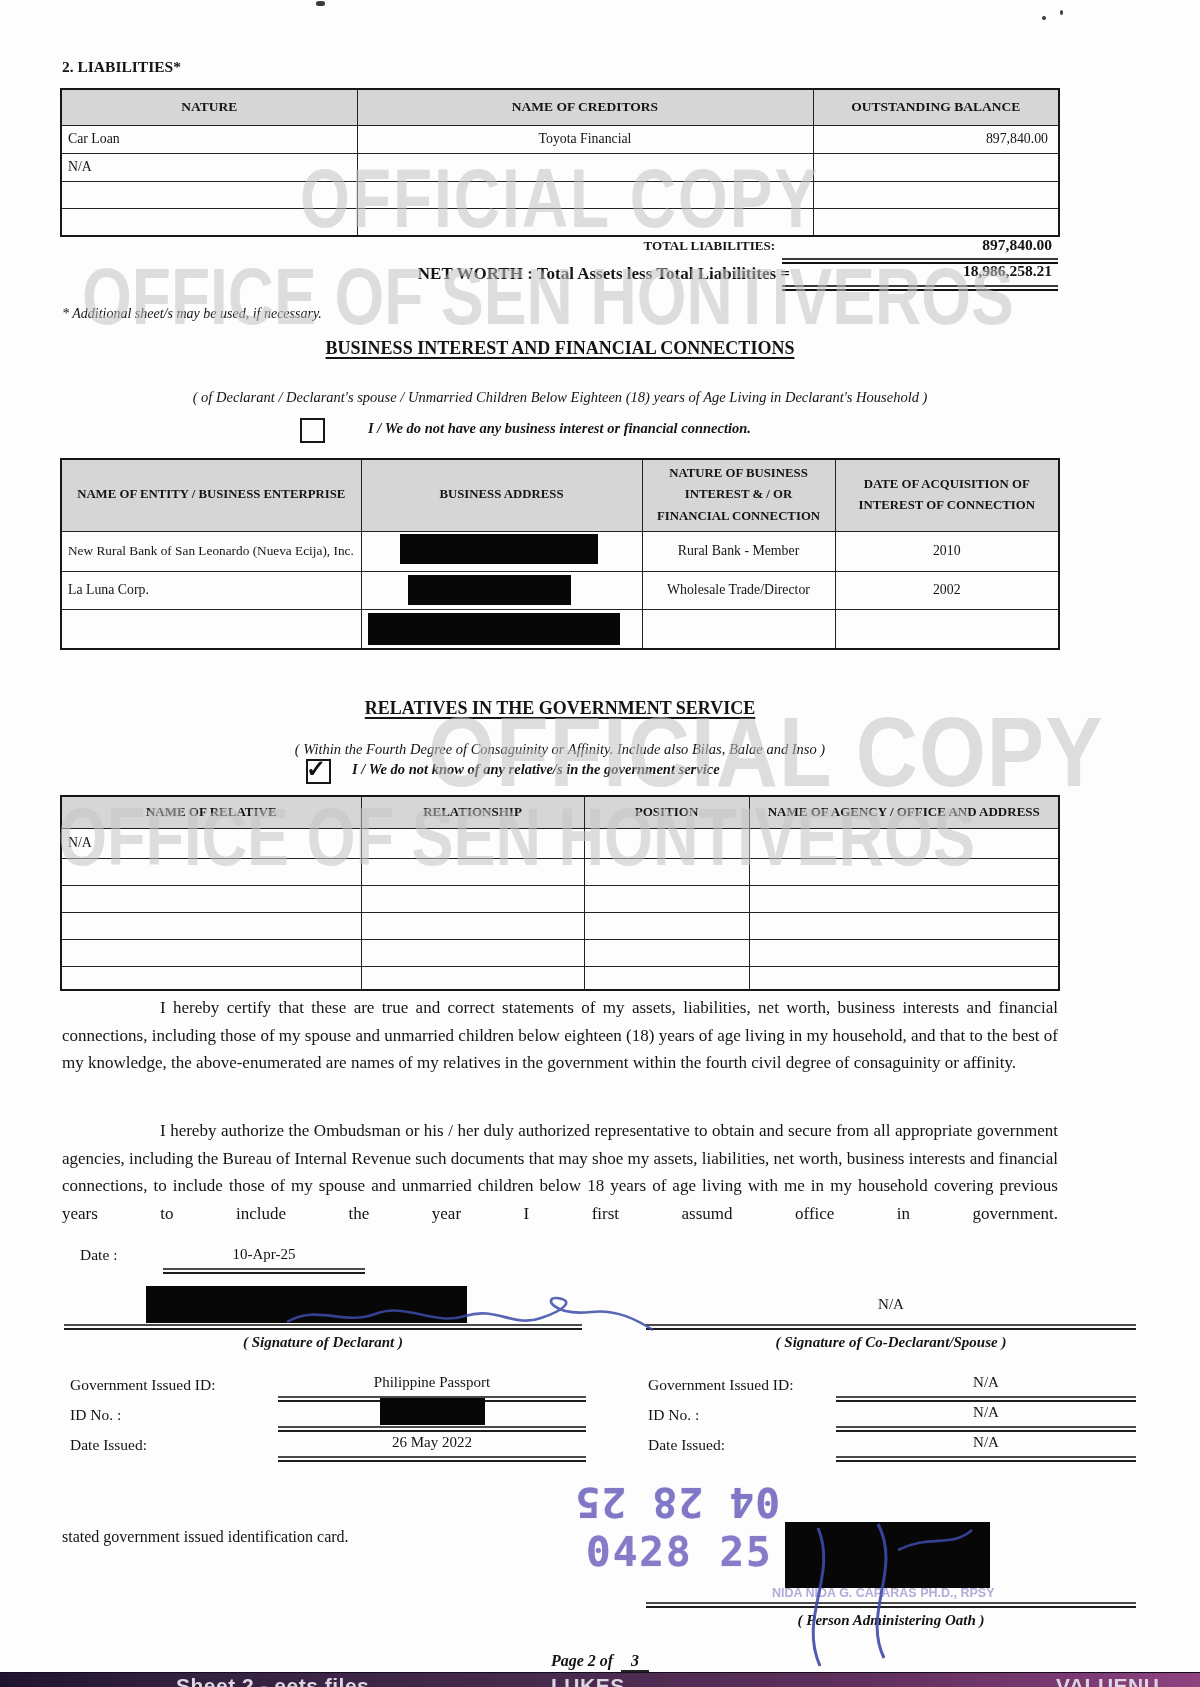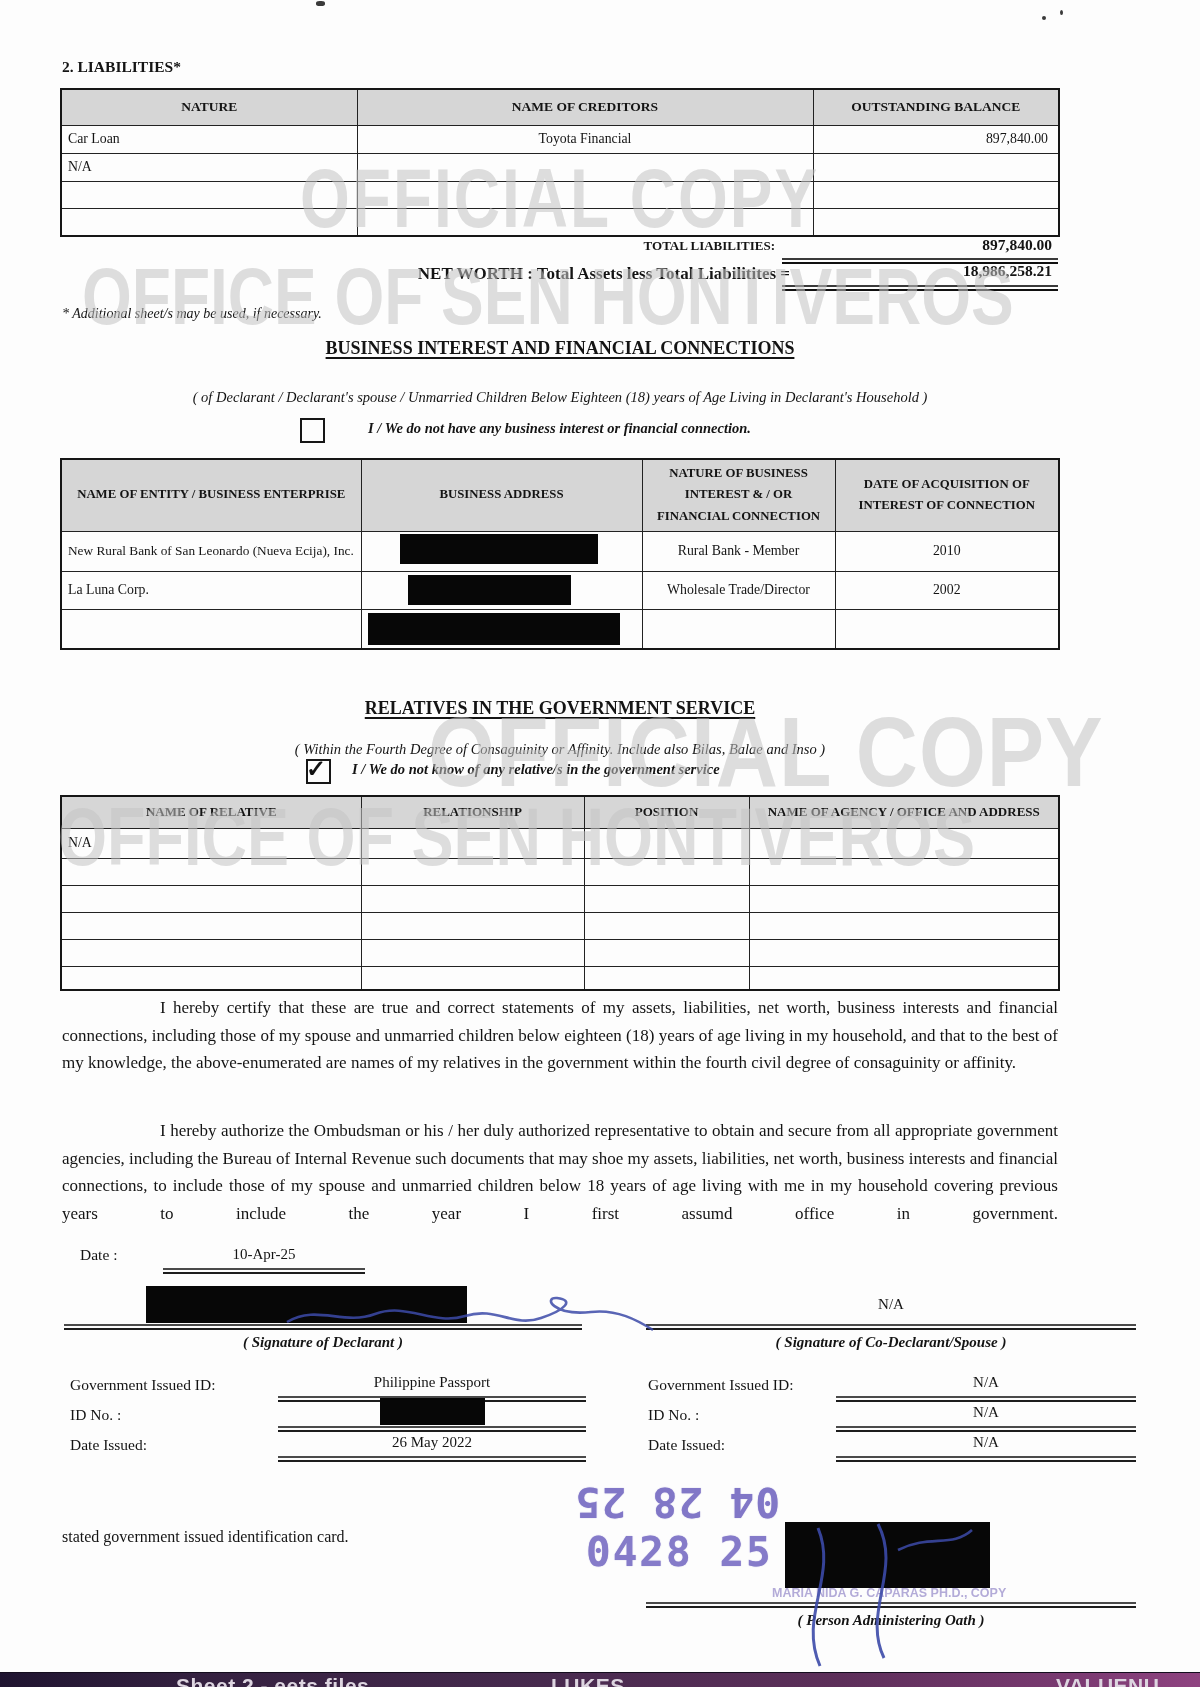--- a/index.html
+++ b/index.html
@@ -255,30 +255,34 @@
   <div class="abs lbl" style="left:648px;top:1436px;">Date Issued:</div>
   <div class="abs ctr val" style="left:836px;top:1434px;width:300px;">N/A</div>
   <div class="abs drule" style="left:836px;top:1456px;width:300px;"></div>
 
   <div class="abs" style="left:62px;top:1528px;font-size:16px;">stated government issued identification card.</div>
 
   <div class="stamp" style="left:588px;top:1478px;width:192px;font-size:41px;letter-spacing:1px;transform:rotate(180deg);opacity:.88;">04 28 25</div>
   <div class="stamp" style="left:586px;top:1528px;font-size:41px;letter-spacing:2px;opacity:.85;">0428 25</div>
 
   <div class="redact" style="left:785px;top:1522px;width:205px;height:66px;"></div>
-  <div class="abs" style="left:772px;top:1586px;width:300px;font-family:'Liberation Sans',sans-serif;font-weight:bold;font-size:12.5px;color:rgba(118,104,186,.55);white-space:nowrap;z-index:2;">MARIA NIDA G. CAPARAS PH.D., COPY</div>
+  <div class="abs" style="left:772px;top:1586px;width:300px;font-family:'Liberation Sans',sans-serif;font-weight:bold;font-size:12.5px;color:rgba(118,104,186,.55);white-space:nowrap;z-index:2;">NIDA NIDA G. CAPARAS PH.D., RPSY</div>
   <div class="abs drule" style="left:646px;top:1602px;width:490px;"></div>
   <div class="abs ctr caption" style="left:646px;top:1612px;width:490px;">( Person Administering Oath )</div>
 
   <svg class="ink" style="left:780px;top:1518px;" width="210" height="152" viewBox="0 0 210 152">
     <path d="M38 10 C58 58, 18 98, 40 148" fill="none" stroke="#3c4aa8" stroke-width="3" opacity="0.9"></path>
     <path d="M98 6 C122 52, 82 94, 104 140" fill="none" stroke="#3c4aa8" stroke-width="3" opacity="0.9"></path>
     <path d="M118 32 C150 16, 172 30, 192 12" fill="none" stroke="#3c4aa8" stroke-width="2.6" opacity="0.85"></path>
   </svg>
 
+  <div class="abs ctr" style="left:0;top:1652px;width:1200px;font-size:16px;">
+    <span class="i b">Page 2 of</span>
+    <span class="i b" style="display:inline-block;border-bottom:2.4px solid #222;padding:0 10px;margin-left:4px;">3</span>
+  </div>
 
   <div class="bar">
     <span style="left:176px;">Sheet 2 - eets files</span>
     <span style="left:551px;">LUKES</span>
     <span style="left:1056px;">VALUENU</span>
   </div>
 
 </div>
 
 </body></html>

